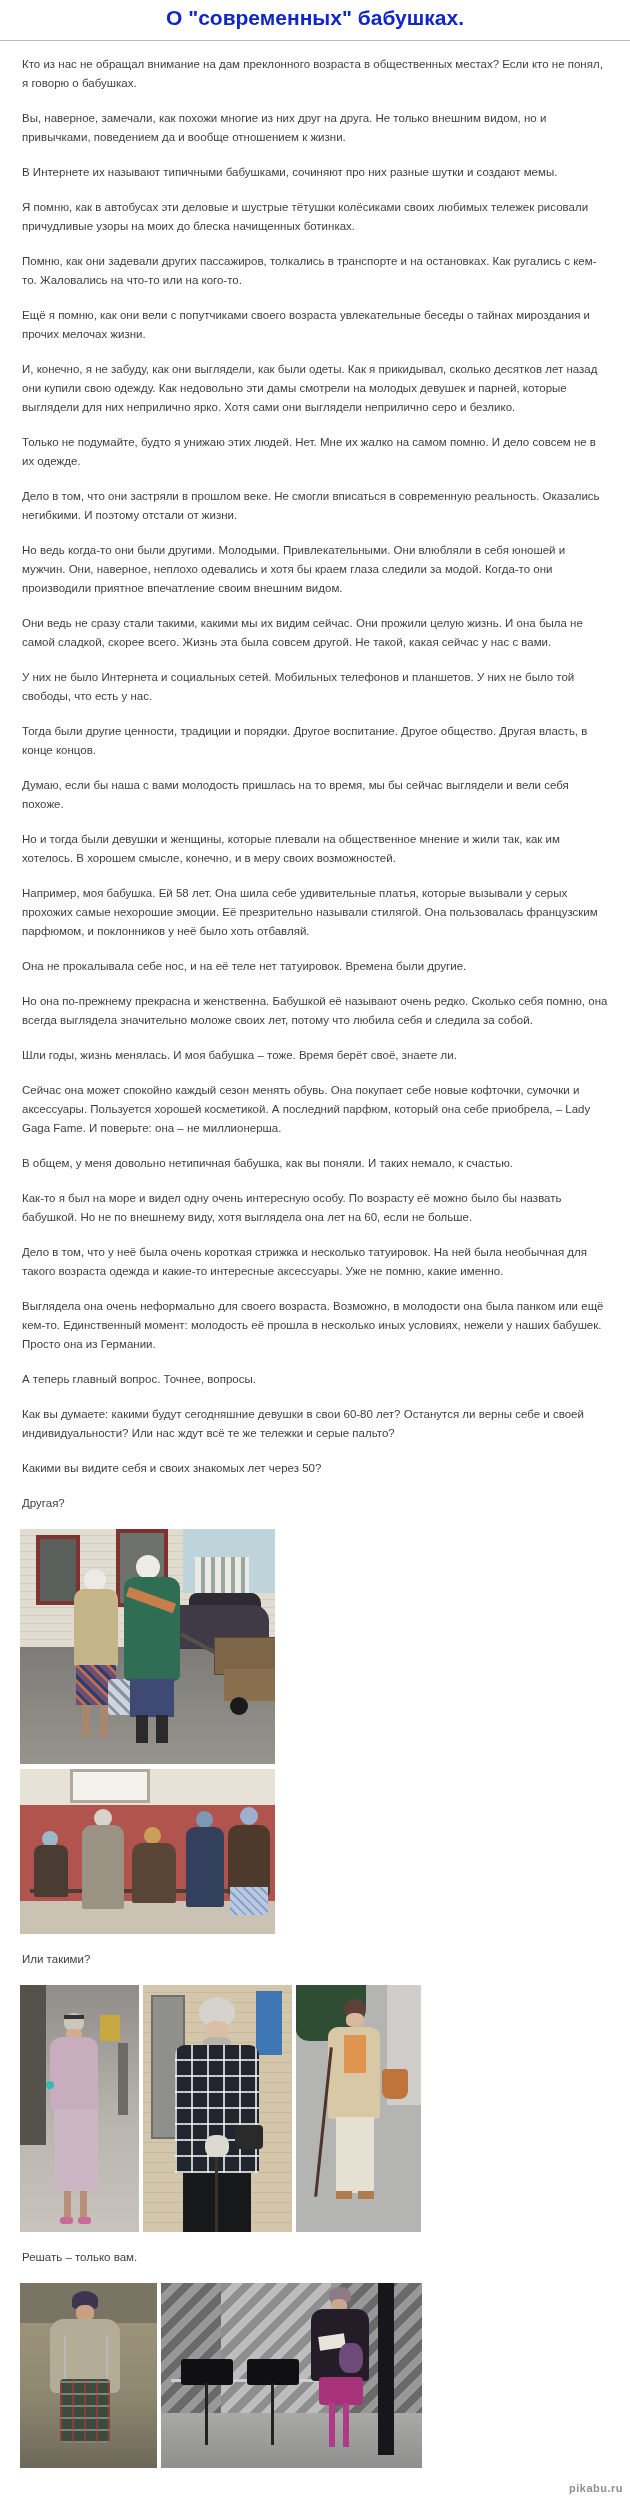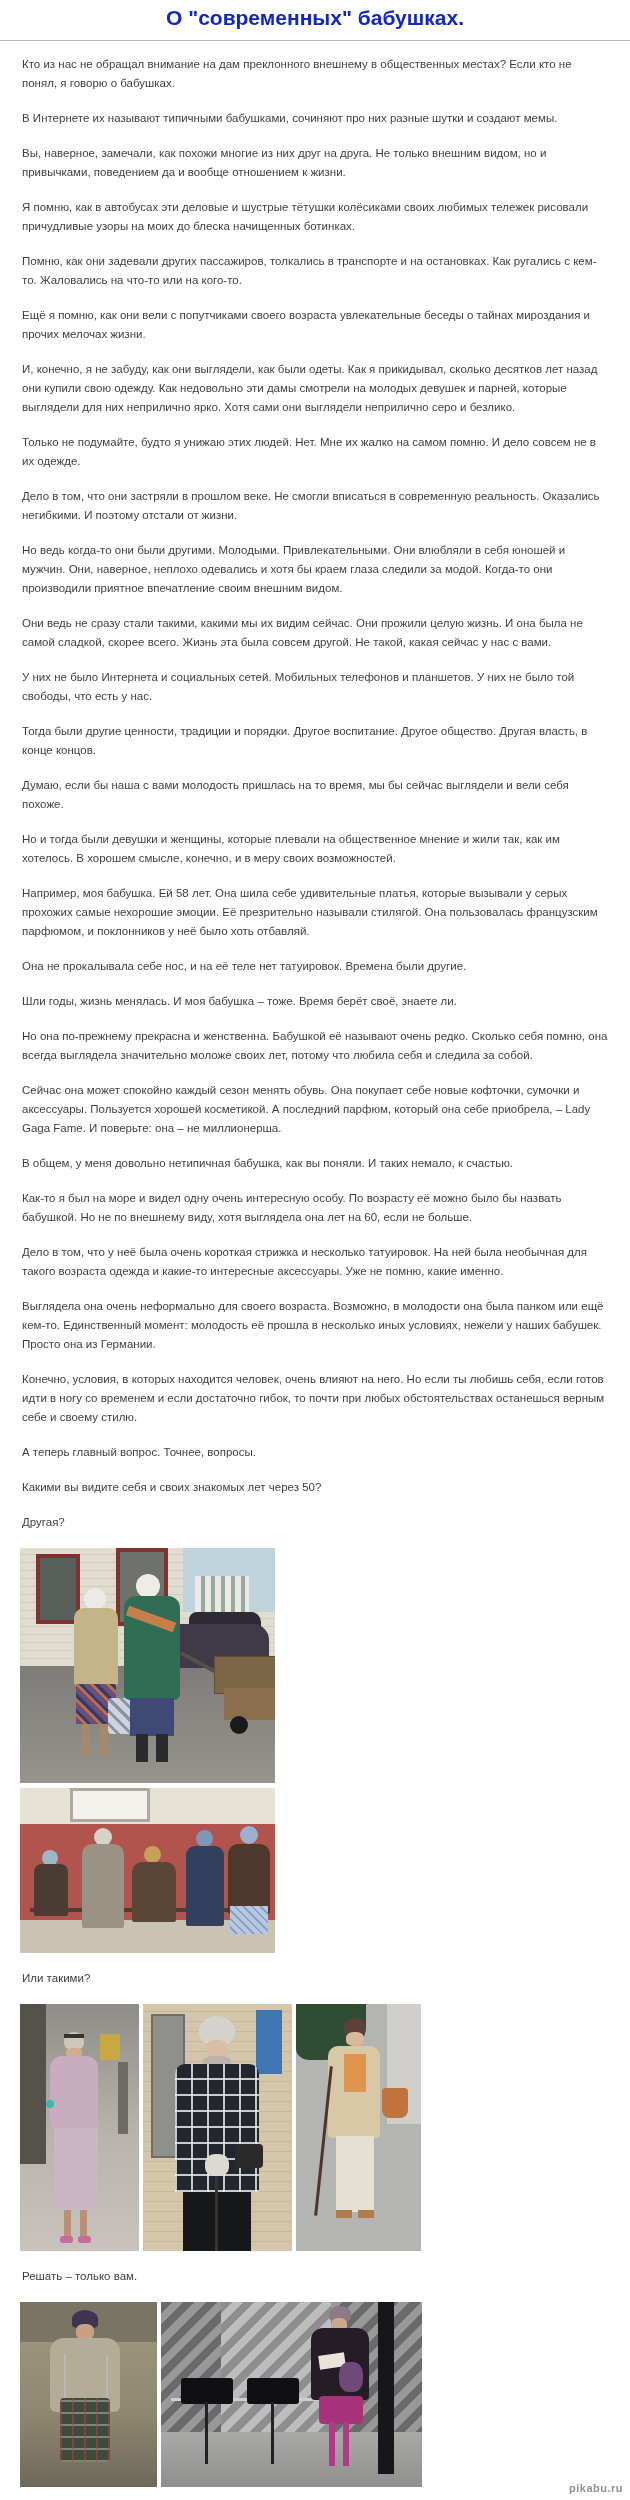--- a/index.html
+++ b/index.html
@@ -33,46 +33,46 @@
 </style>
 </head>
 <body>
 
 <div id="page">
 
   <h1 class="title">О "современных" бабушках.</h1>
   <hr class="title-rule">
 
   <div class="article">
-    <p>Кто из нас не обращал внимание на дам преклонного внешнему в общественных местах? Если кто не понял, я говорю о бабушках.</p>
+    <p>Кто из нас не обращал внимание на дам преклонного возраста в общественных местах? Если кто не понял, я говорю о бабушках.</p>
+    <p>Вы, наверное, замечали, как похожи многие из них друг на друга. Не только внешним видом, но и привычками, поведением да и вообще отношением к жизни.</p>
     <p>В Интернете их называют типичными бабушками, сочиняют про них разные шутки и создают мемы.</p>
-    <p>Вы, наверное, замечали, как похожи многие из них друг на друга. Не только внешним видом, но и привычками, поведением да и вообще отношением к жизни.</p>
     <p>Я помню, как в автобусах эти деловые и шустрые тётушки колёсиками своих любимых тележек рисовали причудливые узоры на моих до блеска начищенных ботинках.</p>
     <p>Помню, как они задевали других пассажиров, толкались в транспорте и на остановках. Как ругались с кем-то. Жаловались на что-то или на кого-то.</p>
     <p>Ещё я помню, как они вели с попутчиками своего возраста увлекательные беседы о тайнах мироздания и прочих мелочах жизни.</p>
     <p>И, конечно, я не забуду, как они выглядели, как были одеты. Как я прикидывал, сколько десятков лет назад они купили свою одежду. Как недовольно эти дамы смотрели на молодых девушек и парней, которые выглядели для них неприлично ярко. Хотя сами они выглядели неприлично серо и безлико.</p>
     <p>Только не подумайте, будто я унижаю этих людей. Нет. Мне их жалко на самом помню. И дело совсем не в их одежде.</p>
     <p>Дело в том, что они застряли в прошлом веке. Не смогли вписаться в современную реальность. Оказались негибкими. И поэтому отстали от жизни.</p>
     <p>Но ведь когда-то они были другими. Молодыми. Привлекательными. Они влюбляли в себя юношей и мужчин. Они, наверное, неплохо одевались и хотя бы краем глаза следили за модой. Когда-то они производили приятное впечатление своим внешним видом.</p>
     <p>Они ведь не сразу стали такими, какими мы их видим сейчас. Они прожили целую жизнь. И она была не самой сладкой, скорее всего. Жизнь эта была совсем другой. Не такой, какая сейчас у нас с вами.</p>
     <p>У них не было Интернета и социальных сетей. Мобильных телефонов и планшетов. У них не было той свободы, что есть у нас.</p>
     <p>Тогда были другие ценности, традиции и порядки. Другое воспитание. Другое общество. Другая власть, в конце концов.</p>
     <p>Думаю, если бы наша с вами молодость пришлась на то время, мы бы сейчас выглядели и вели себя похоже.</p>
     <p>Но и тогда были девушки и женщины, которые плевали на общественное мнение и жили так, как им хотелось. В хорошем смысле, конечно, и в меру своих возможностей.</p>
     <p>Например, моя бабушка. Ей 58 лет. Она шила себе удивительные платья, которые вызывали у серых прохожих самые нехорошие эмоции. Её презрительно называли стилягой. Она пользовалась французским парфюмом, и поклонников у неё было хоть отбавляй.</p>
     <p>Она не прокалывала себе нос, и на её теле нет татуировок. Времена были другие.</p>
+    <p>Но она по-прежнему прекрасна и женственна. Бабушкой её называют очень редко. Сколько себя помню, она всегда выглядела значительно моложе своих лет, потому что любила себя и следила за собой.</p>
     <p>Шли годы, жизнь менялась. И моя бабушка – тоже. Время берёт своё, знаете ли.</p>
-    <p>Но она по-прежнему прекрасна и женственна. Бабушкой её называют очень редко. Сколько себя помню, она всегда выглядела значительно моложе своих лет, потому что любила себя и следила за собой.</p>
     <p>Сейчас она может спокойно каждый сезон менять обувь. Она покупает себе новые кофточки, сумочки и аксессуары. Пользуется хорошей косметикой. А последний парфюм, который она себе приобрела, – Lady Gaga Fame. И поверьте: она – не миллионерша.</p>
     <p>В общем, у меня довольно нетипичная бабушка, как вы поняли. И таких немало, к счастью.</p>
     <p>Как-то я был на море и видел одну очень интересную особу. По возрасту её можно было бы назвать бабушкой. Но не по внешнему виду, хотя выглядела она лет на 60, если не больше.</p>
     <p>Дело в том, что у неё была очень короткая стрижка и несколько татуировок. На ней была необычная для такого возраста одежда и какие-то интересные аксессуары. Уже не помню, какие именно.</p>
     <p>Выглядела она очень неформально для своего возраста. Возможно, в молодости она была панком или ещё кем-то. Единственный момент: молодость её прошла в несколько иных условиях, нежели у наших бабушек. Просто она из Германии.</p>
-    <p>Конечно, условия, в которых находится человек, очень влияют на него. Но если ты любишь себя, если готов идти в ногу со временем и если достаточно гибок, то почти при любых обстоятельствах останешься верным себе и своему стилю.</p>
     <p>А теперь главный вопрос. Точнее, вопросы.</p>
+    <p>Как вы думаете: какими будут сегодняшние девушки в свои 60-80 лет? Останутся ли верны себе и своей индивидуальности? Или нас ждут всё те же тележки и серые пальто?</p>
     <p>Какими вы видите себя и своих знакомых лет через 50?</p>
 
     <p>Другая?</p>
 
     <figure>
       <div class="photo" style="width:255px;height:235px;margin-left:-2px;" role="img" aria-label="Две бабушки в платках с сумкой и тележкой на улице у дома">
         <i style="left:0;top:0;width:100%;height:118px;background:repeating-linear-gradient(0deg,#e0dccf 0 7px,#d1cdbf 7px 8px);"></i>
         <i style="right:0;top:0;width:92px;height:64px;background:#bfd4da;"></i>
         <i style="right:26px;top:28px;width:54px;height:58px;background:repeating-linear-gradient(90deg,#eceae4 0 6px,#9aa8a0 6px 10px);"></i>
         <i style="left:16px;top:6px;width:36px;height:62px;background:#59605c;border:4px solid #7e3330;"></i>

